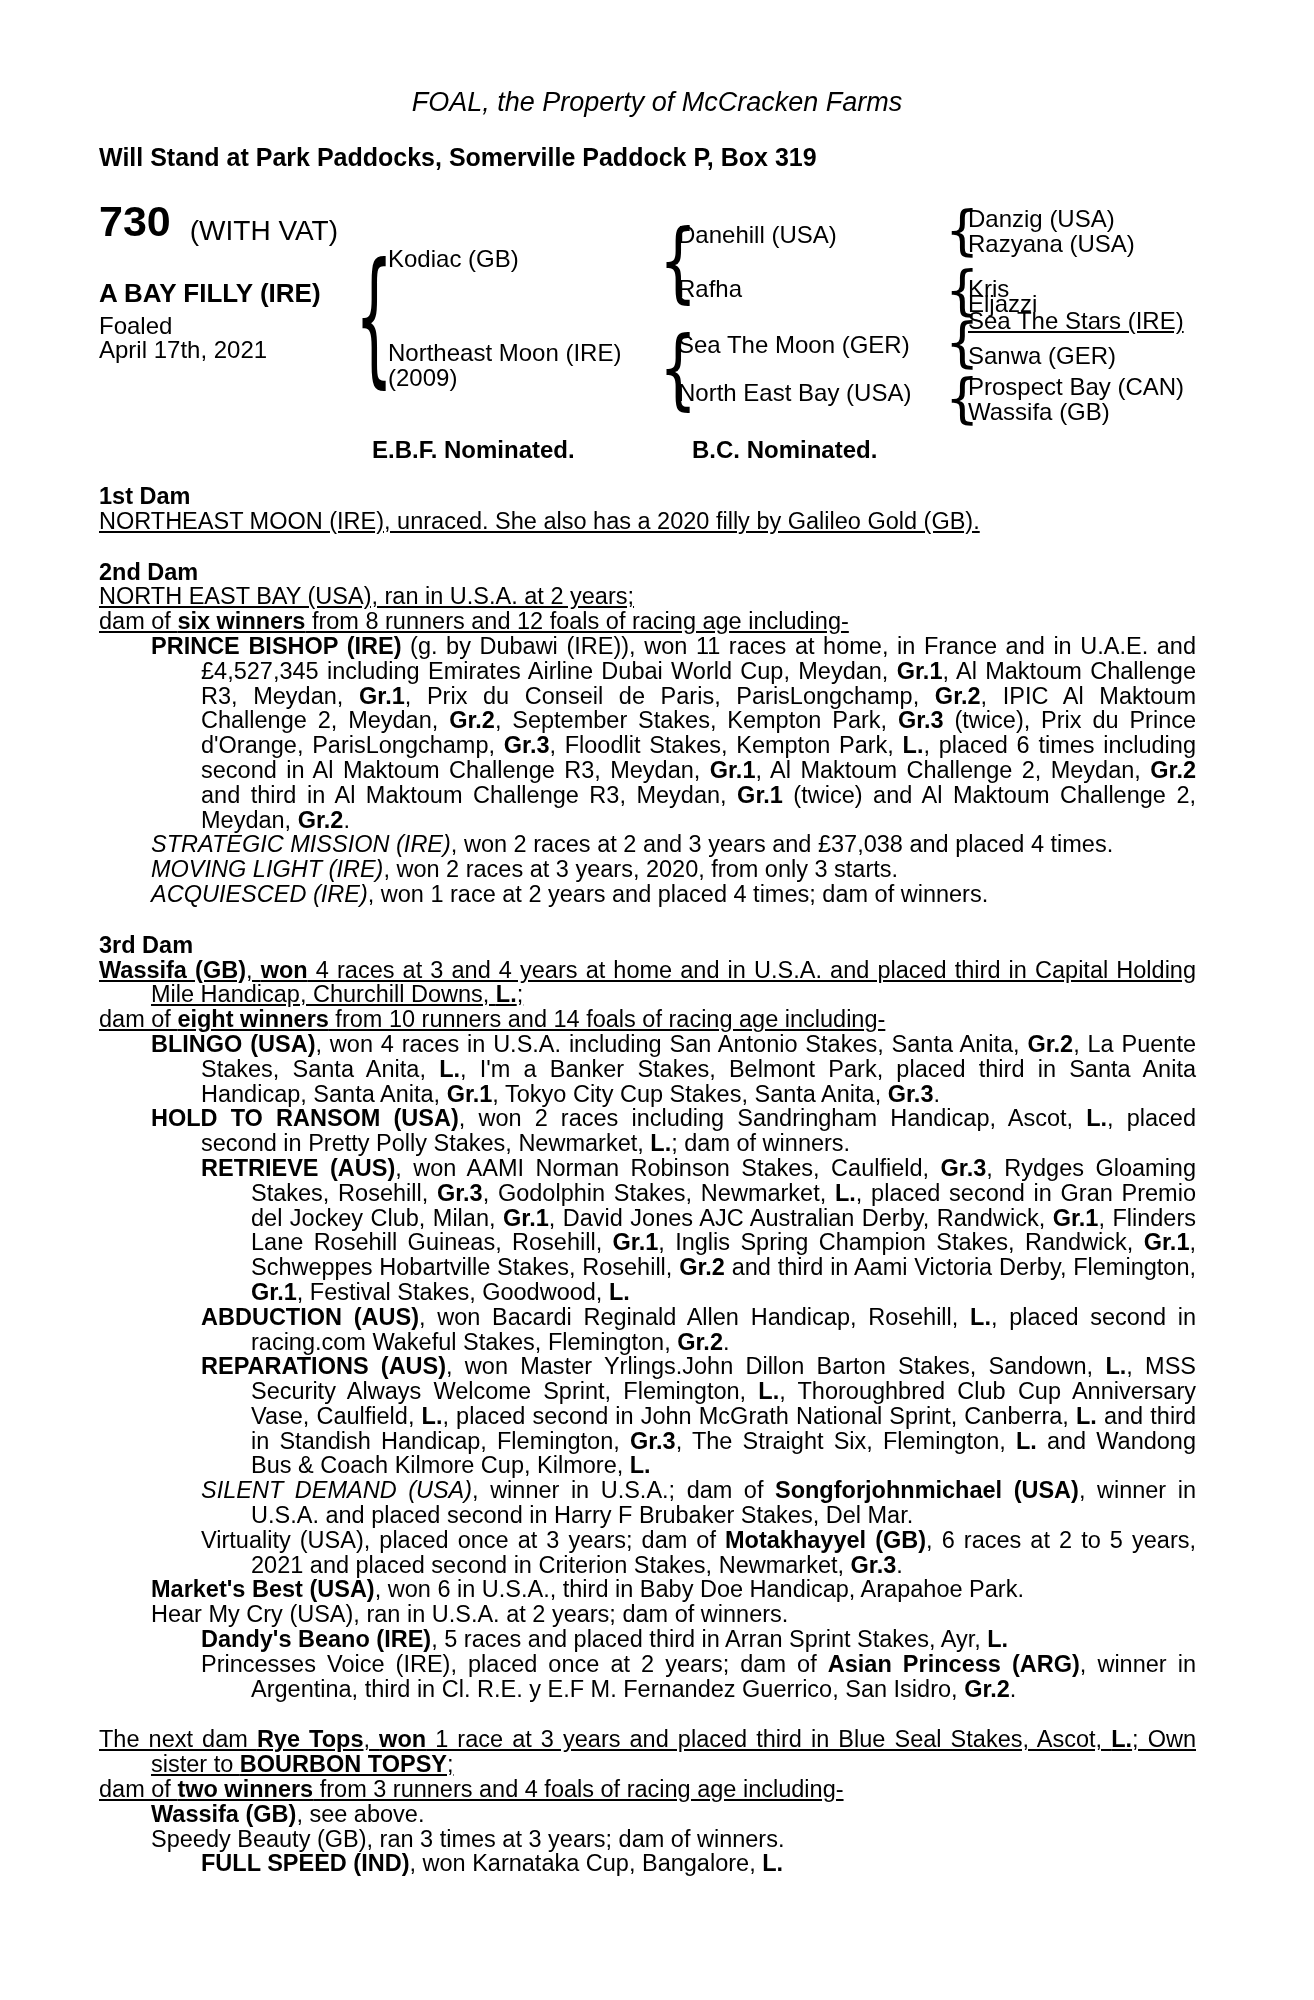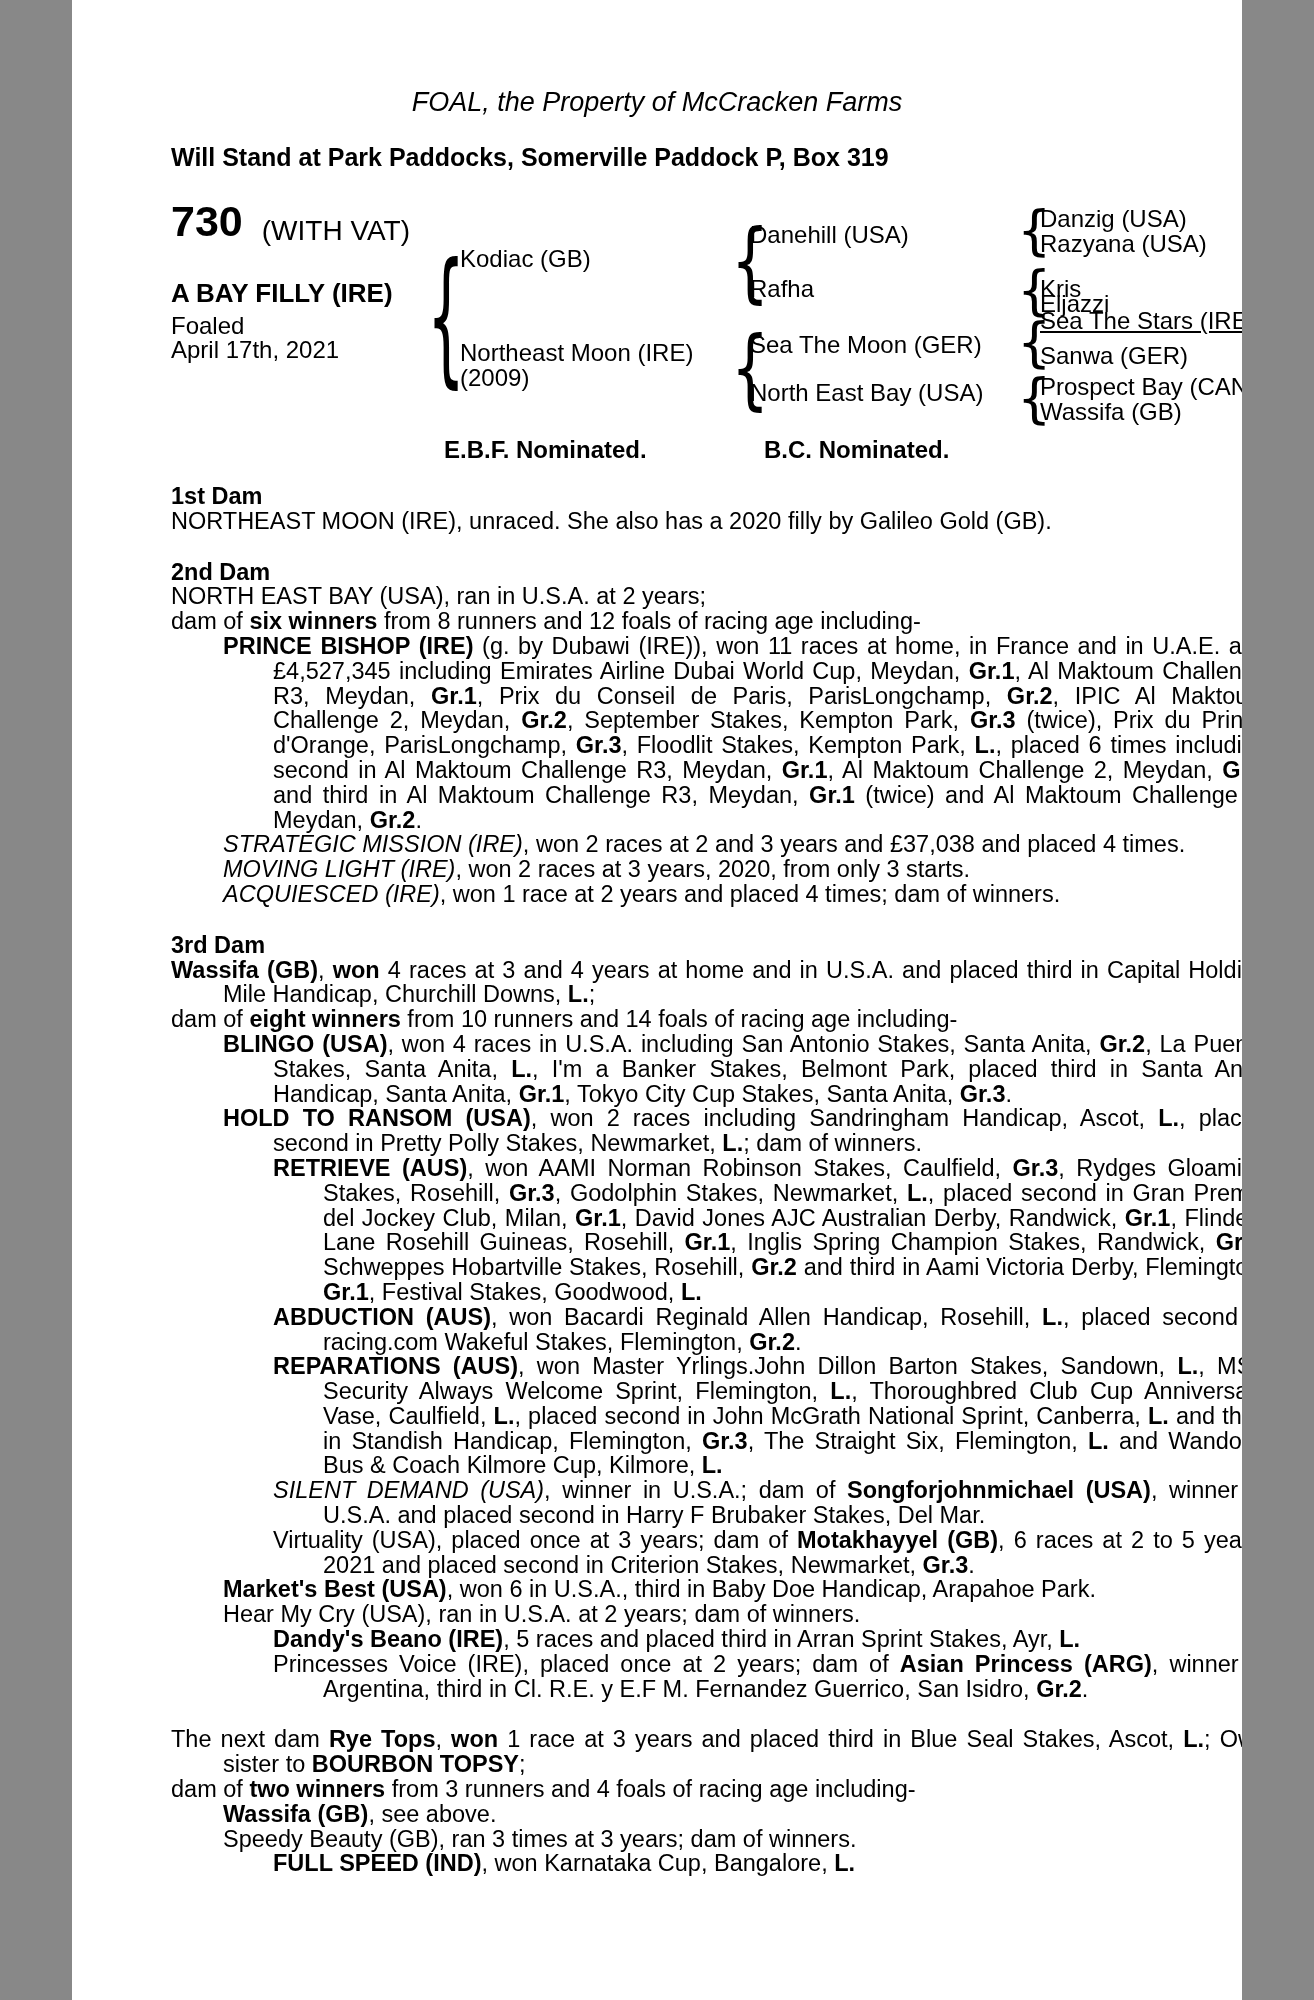--- a/index.html
+++ b/index.html
@@ -1,16 +1,16 @@
 <!DOCTYPE html>
 <html><head>
 <meta charset="utf-8">
 <style>
   html,body{margin:0;padding:0;background:#888;}
-  .page{position:relative;width:1170px;height:2000px;background:#ffffff;color:#000;
+  .page{position:relative;width:1314px;height:2000px;background:#ffffff;color:#000;
         font-family:"Liberation Sans","DejaVu Sans",sans-serif;overflow:hidden;margin:0 auto;}
 
   
   .title{position:absolute;top:88px;left:0;width:100%;text-align:center;
          font-style:italic;font-size:27px;line-height:28px;}
   .stand{position:absolute;top:143px;left:99px;font-size:25px;font-weight:bold;white-space:nowrap;}
 
   
   .pedigree{position:absolute;left:99px;top:200px;width:1160px;height:245px;
             font-size:24px;line-height:25px;}
@@ -29,21 +29,21 @@
   .nom{position:absolute;top:436px;font-size:24px;font-weight:bold;white-space:nowrap;}
   .nom-ebf{left:372px;}
   .nom-bc{left:692px;}
 
   
   .bodytext{position:absolute;left:99px;top:484px;width:1097px;
             font-size:23.5px;line-height:24.8px;}
   .section + .section{margin-top:26px;}
   .heading{font-weight:bold;}
   .para{text-align:justify;}
-  .p0{padding-left:52px;text-indent:-52px;}
+  .p0{padding-left:52px;text-indent:-52px;text-decoration:underline;}
   .p1{margin-left:52px;padding-left:50px;text-indent:-50px;}
   .p2{margin-left:102px;padding-left:50px;text-indent:-50px;}
   .b{font-weight:bold;}
   .i{font-style:italic;}
 </style>
 </head>
 <body>
 
 <div class="page">
 

